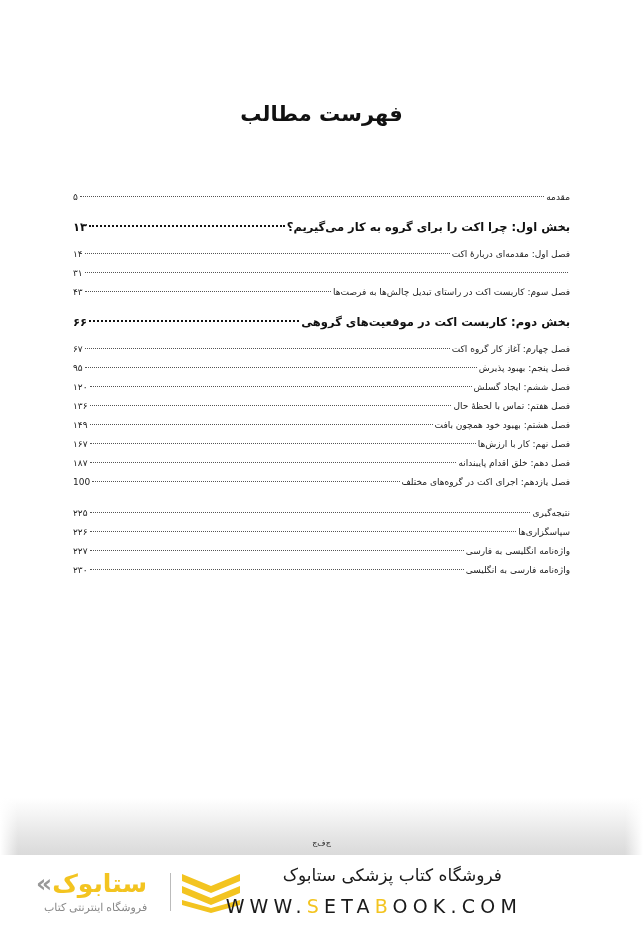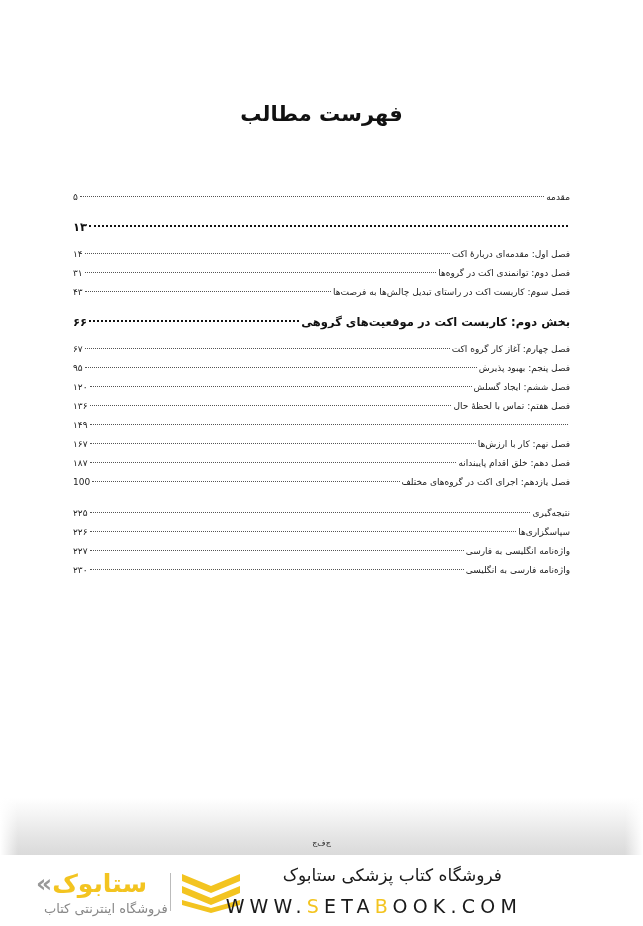--- a/index.html
+++ b/index.html
@@ -60,21 +60,21 @@
       position: absolute; left: 30px; top: 14px; width: 215px; height: 48px;
     }
     .logo .chevrons { position: absolute; left: 150px; top: 4px; width: 62px; height: 40px; }
     .logo .divider { position: absolute; left: 140px; top: 4px; width: 1px; height: 38px; background: #bbb; }
     .logo .brand-latin {
       position: absolute; left: 6px; top: 0; font-size: 25px; font-weight: bold; letter-spacing: -1px;
       color: #f3c420; font-family: "DejaVu Sans", sans-serif;
     }
     .logo .brand-latin .arrows { color: #999; }
     .logo .subtitle {
-      position: absolute; left: 14px; top: 32px; font-size: 13px; color: #888; direction: rtl;
+      position: absolute; left: 14px; top: 32px; font-size: 11px; color: #888; direction: rtl; font-family: Liberation Serif, serif;
     }
     .store-name {
       position: absolute; right: 34px; top: 10px; font-size: 17px; color: #1a1a1a;
       direction: rtl; font-family: "DejaVu Sans", sans-serif;
     }
     .store-url {
       position: absolute; right: 14px; top: 40px; font-size: 19px; color: #1a1a1a;
       letter-spacing: 5.2px; font-family: "DejaVu Sans", sans-serif;
     }
     .store-url .hl { color: #f3c420; }
@@ -86,31 +86,31 @@
   <div class="title">فهرست مطالب</div>
 
   <div class="toc">
     <div class="toc-row">
       <span class="label">مقدمه</span>
       <span class="leader"></span>
       <span class="page">۵</span>
     </div>
     <div class="gap-8"></div>
     <div class="toc-row part">
+      <span class="label">بخش اول: چرا اکت را برای گروه به کار می‌گیریم؟</span>
       <span class="leader"></span>
       <span class="page">۱۳</span>
     </div>
     <div class="gap-6"></div>
     <div class="toc-row">
       <span class="label">فصل اول: مقدمه‌ای دربارهٔ اکت</span>
       <span class="leader"></span>
       <span class="page">۱۴</span>
     </div>
     <div class="toc-row">
-      <span class="label">فصل دوم: توانمندی اکت در گروه‌ها</span>
       <span class="leader"></span>
       <span class="page">۳۱</span>
     </div>
     <div class="toc-row">
       <span class="label">فصل سوم: کاربست اکت در راستای تبدیل چالش‌ها به فرصت‌ها</span>
       <span class="leader"></span>
       <span class="page">۴۳</span>
     </div>
     <div class="gap-8"></div>
     <div class="toc-row part">
@@ -133,20 +133,21 @@
       <span class="label">فصل ششم: ایجاد گسلش</span>
       <span class="leader"></span>
       <span class="page">۱۲۰</span>
     </div>
     <div class="toc-row">
       <span class="label">فصل هفتم: تماس با لحظهٔ حال</span>
       <span class="leader"></span>
       <span class="page">۱۳۶</span>
     </div>
     <div class="toc-row">
+      <span class="label">فصل هشتم: بهبود خود همچون بافت</span>
       <span class="leader"></span>
       <span class="page">۱۴۹</span>
     </div>
     <div class="toc-row">
       <span class="label">فصل نهم: کار با ارزش‌ها</span>
       <span class="leader"></span>
       <span class="page">۱۶۷</span>
     </div>
     <div class="toc-row">
       <span class="label">فصل دهم: خلق اقدام پایبندانه</span>

